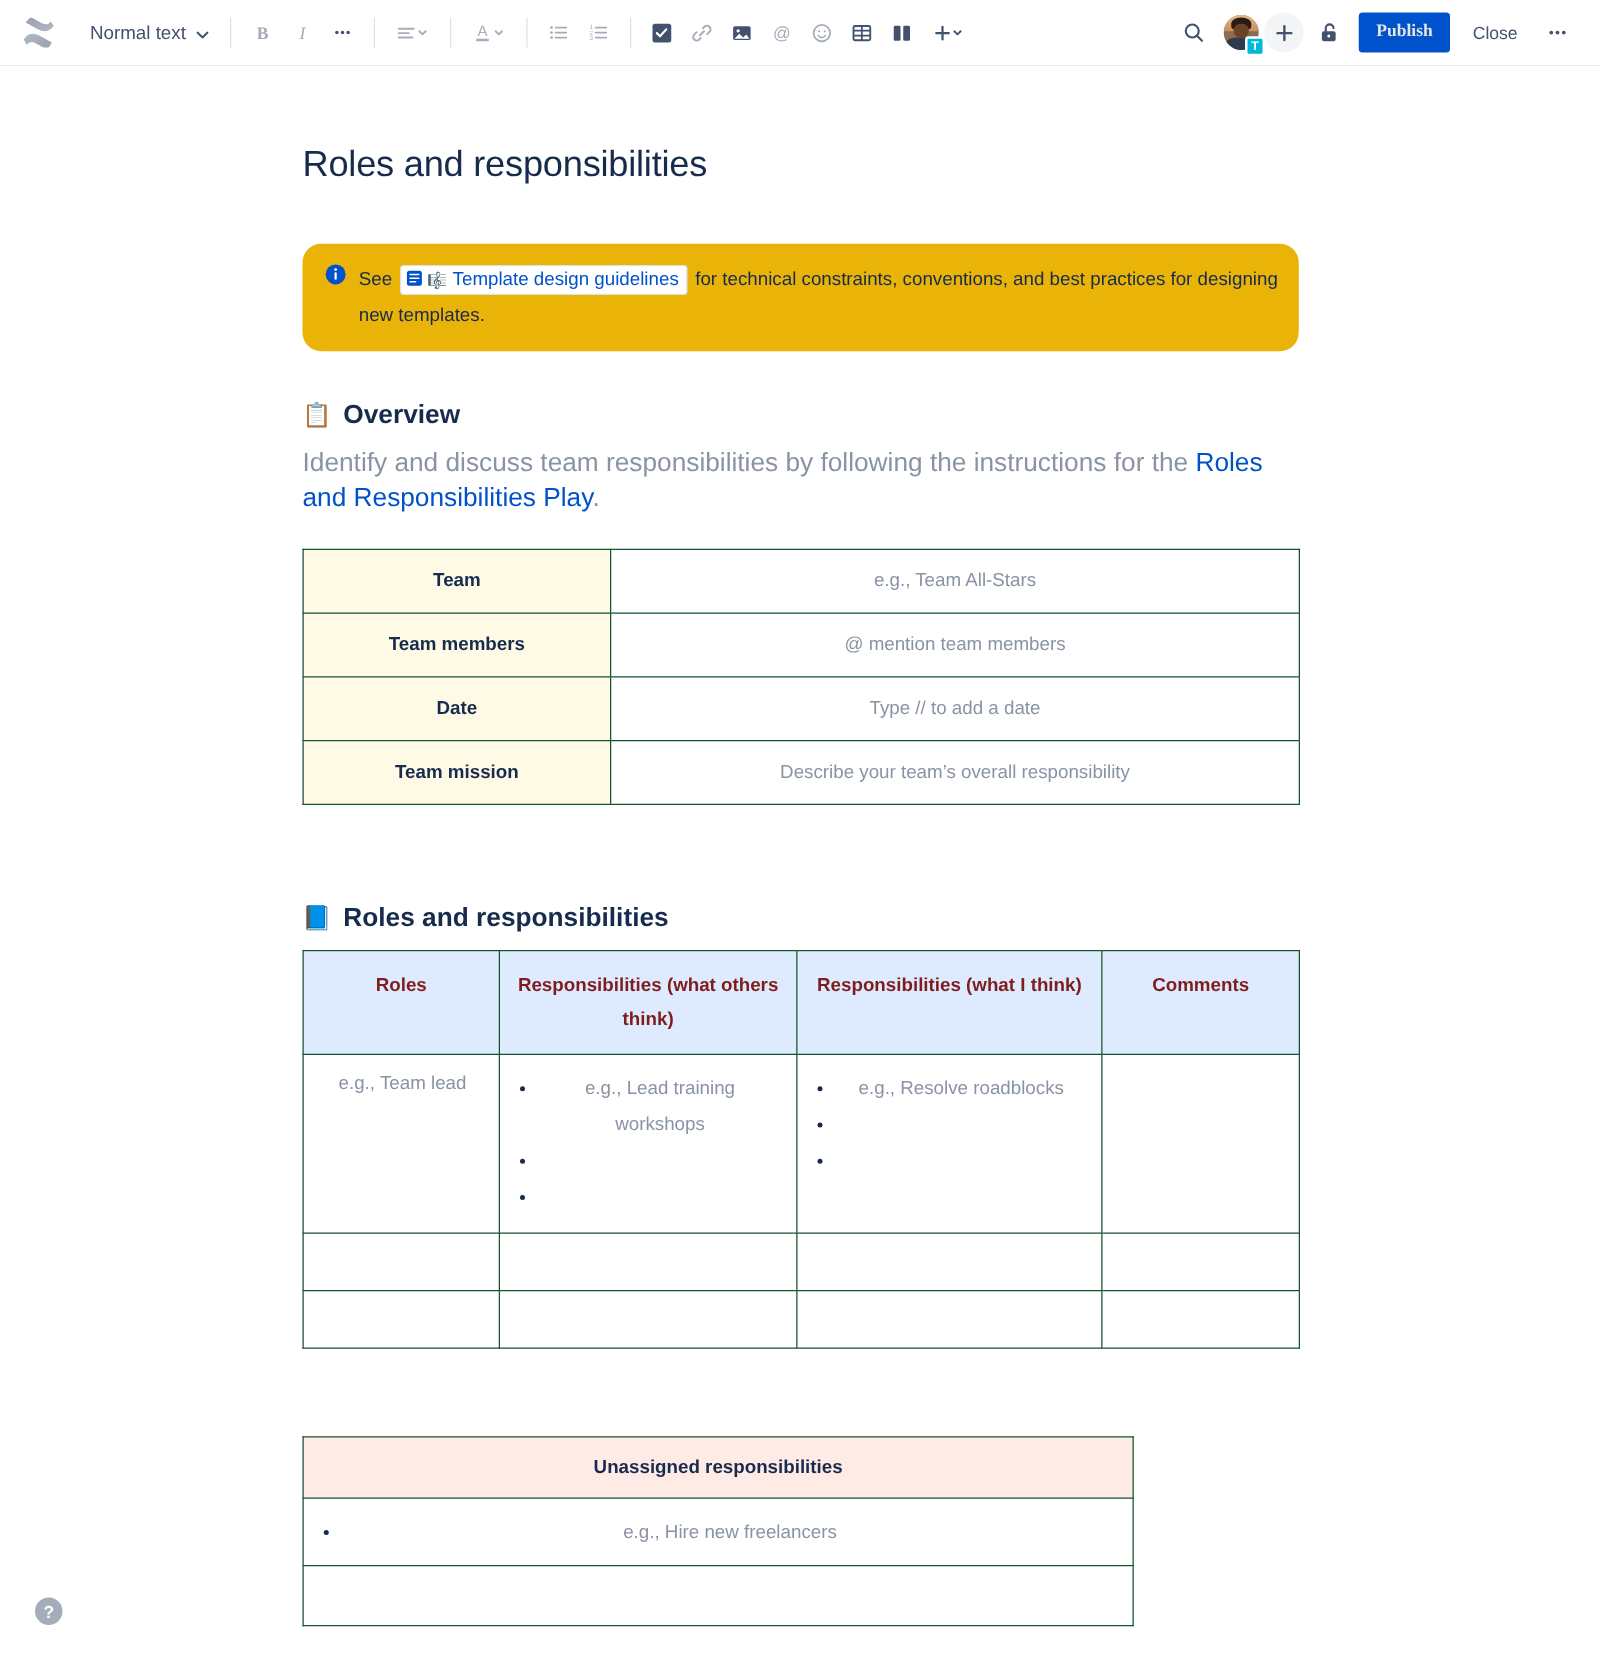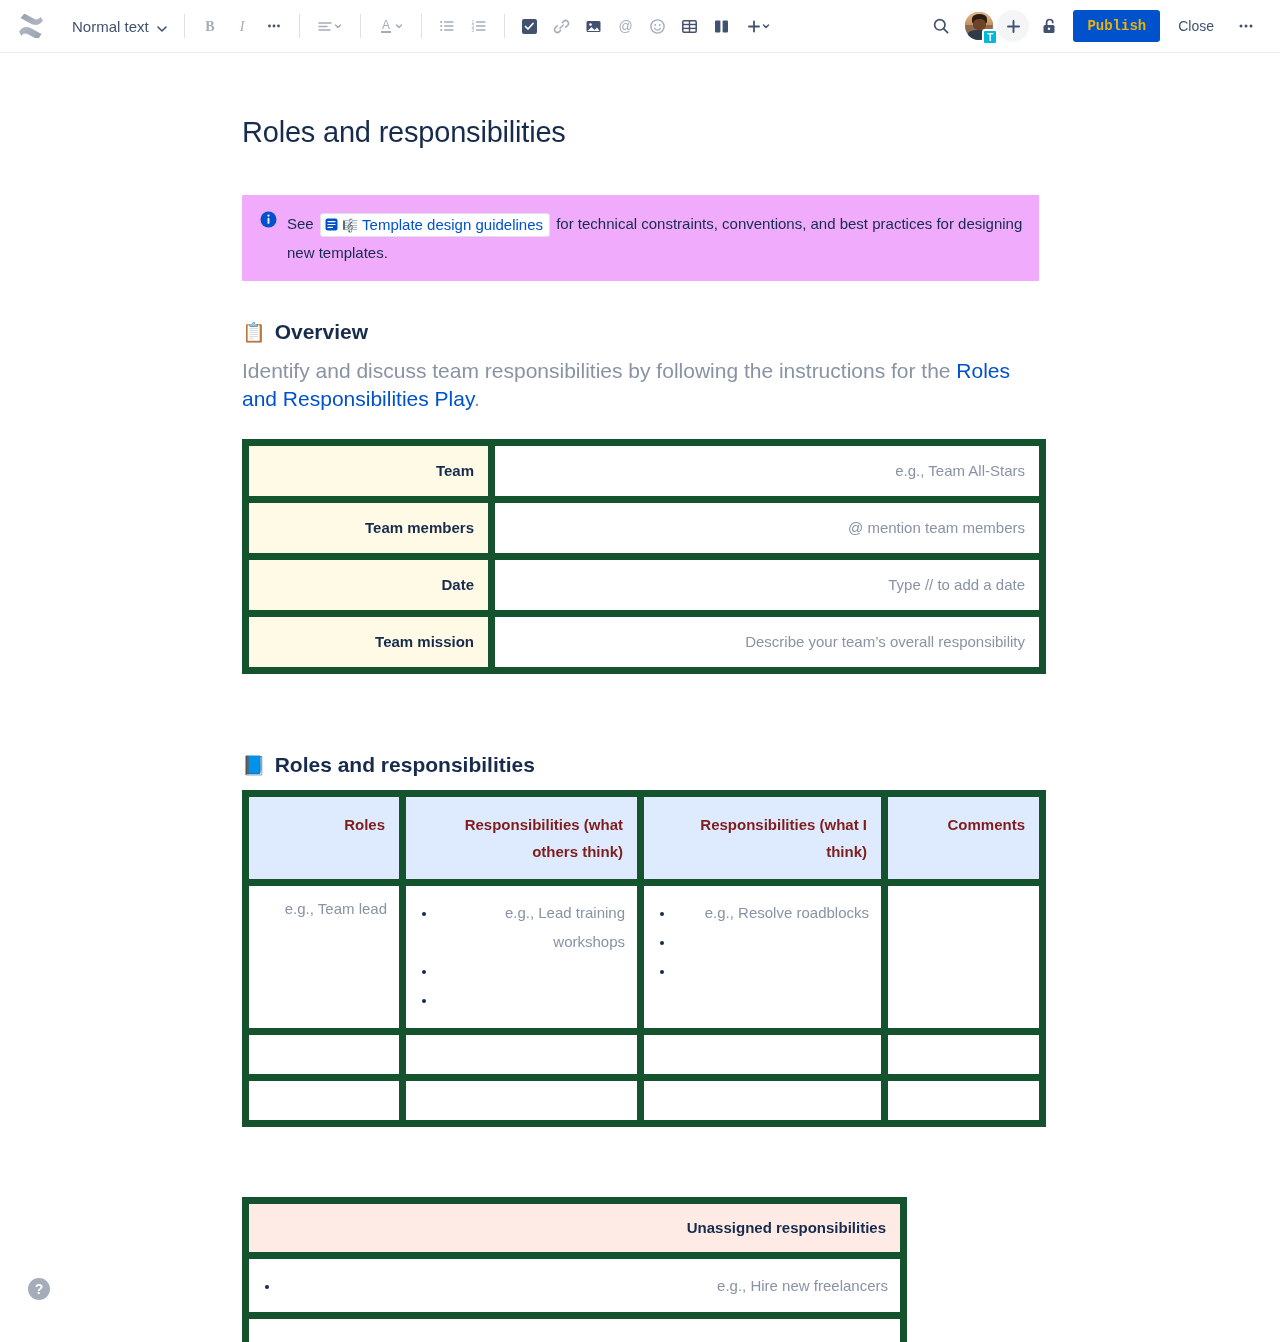--- a/index.html
+++ b/index.html
@@ -94,28 +94,28 @@
     border-radius: 50%;
     background: #f4f5f7;
     display: flex; align-items: center; justify-content: center;
     color: #42526e;
     cursor: pointer;
     flex: none;
     margin-right: 4px;
   }
   .publish-btn {
     background: #0052cc;
-    color: #eab308;
+    color: #e5e5e5;
     border: none;
     border-radius: 3px;
     height: 32px;
     padding: 0 14px;
     font-size: 14px;
     font-weight: bold;
-    font-family: Liberation Mono, monospace;
+    font-family: Liberation Serif, serif;
     cursor: pointer;
     margin-left: 8px;
   }
   .close-btn {
     background: transparent;
     border: none;
     color: #42526e;
     font-size: 14px;
     font-family: inherit;
     height: 32px;
@@ -149,22 +149,22 @@
     font-size: 29px;
     line-height: 34px;
     font-weight: 500;
     color: #172b4d;
     margin: 0 0 46px 0;
     letter-spacing: -0.2px;
   }
 
   
   .info-panel {
-    background: #f0abfc;
-    border-radius: 1px;
+    background: #eab308;
+    border-radius: 15px;
     padding: 14px 16px 14px 16px;
     display: flex;
     align-items: flex-start;
     margin-bottom: 38px;
   }
   .info-icon { flex: none; margin: 2px 10px 0 2px; }
   .info-text {
     font-size: 15px;
     line-height: 29px;
     color: #172b4d;
@@ -211,26 +211,26 @@
     cursor: pointer;
   }
 
   
   table.ct {
     border-collapse: collapse;
     width: 665px;
     table-layout: fixed;
   }
   table.ct td, table.ct th {
-    border: 7px solid #14532d;
+    border: 1px solid #14532d;
     padding: 12px 14px;
     vertical-align: top;
     font-size: 15px;
     line-height: 22px;
-    text-align: right;
+    text-align: center;
   }
   
   #team-table { margin-bottom: 78px; }
   #team-table td.k {
     background: #fffae6;
     font-weight: bold;
     color: #172b4d;
     width: 246px;
     padding: 14px 14px;
   }

